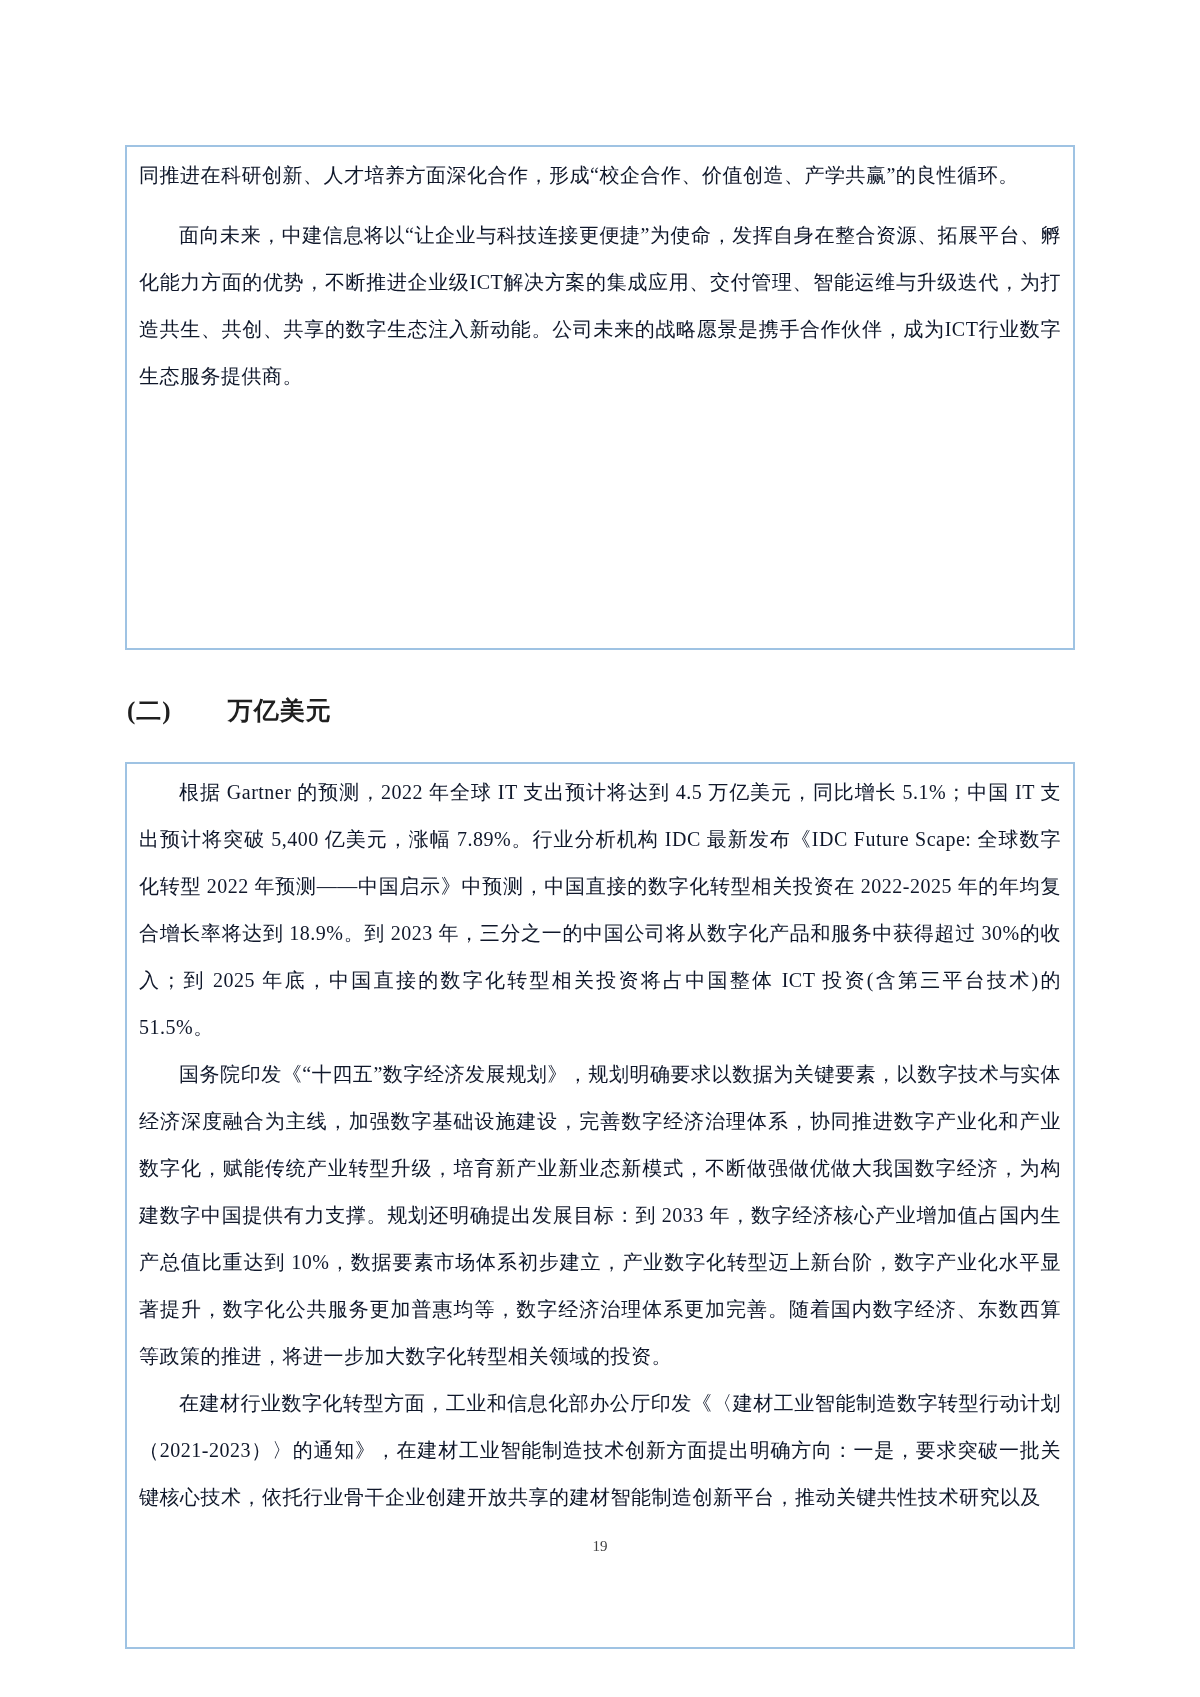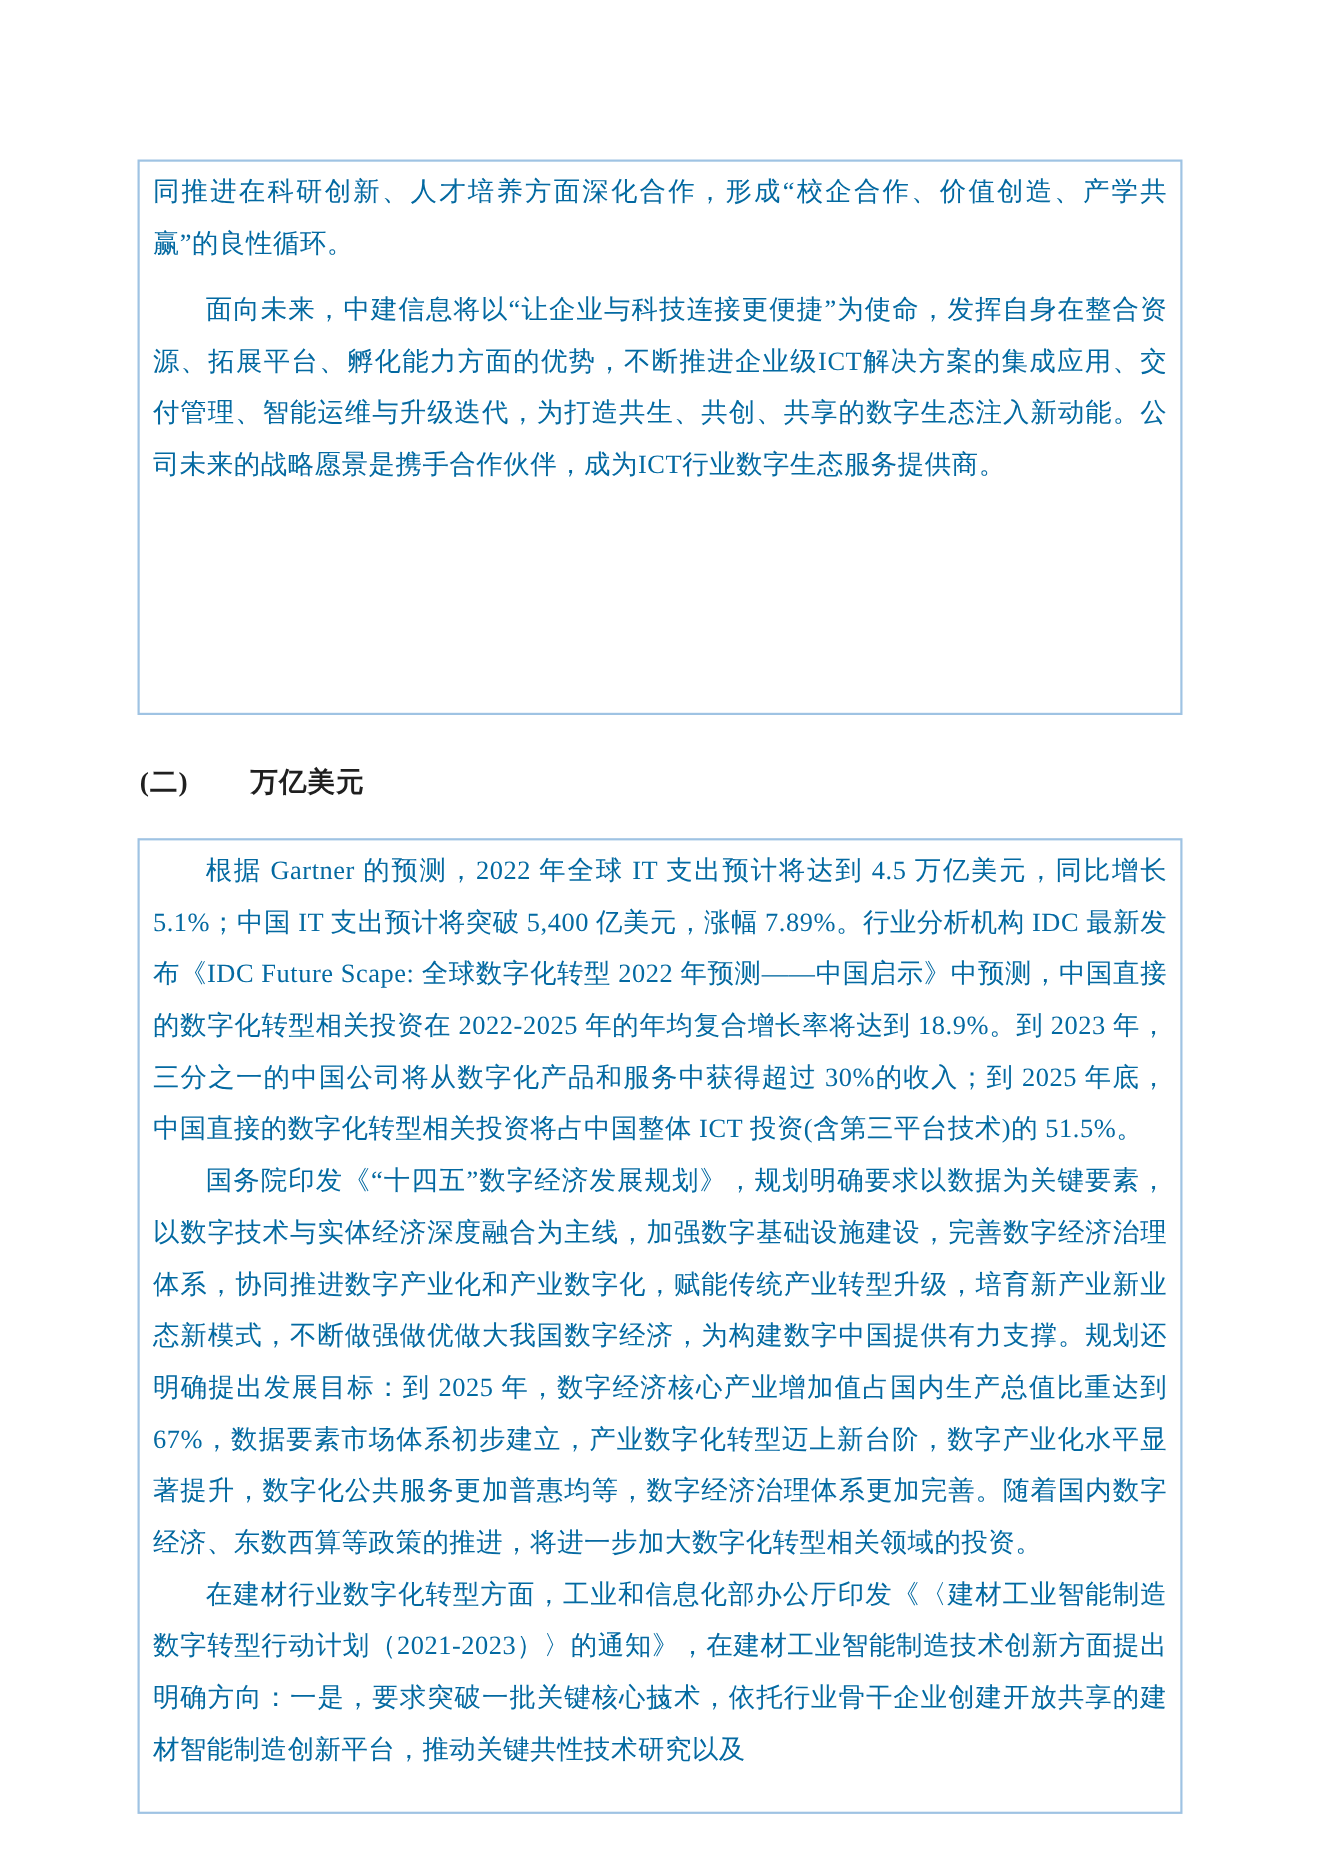--- a/index.html
+++ b/index.html
@@ -22,23 +22,23 @@
     box-sizing: border-box;
     border: 2px solid #9fc3e3;
     background: #ffffff;
     padding: 5px 12px 0 12px;
     overflow: hidden;
   }
   .box1 { top: 145px;  height: 505px; }
   .box2 { top: 762px;  height: 887px; }
   .para {
     margin: 0;
-    font-size: 24px;
+    font-size: 20px;
     line-height: 47px;
-    color: #0369a1;
+    color: #0f172a;
     text-align: justify;
     letter-spacing: 0.5px;
   }
   .indent { text-indent: 2em; }
   .box1 .para + .para { margin-top: 13px; }
   .section-heading {
     position: absolute;
     left: 127px;
     top: 694px;
     margin: 0;
@@ -48,40 +48,40 @@
     font-weight: bold;
     color: #1f1f1f;
     letter-spacing: 1px;
   }
   .page-number {
     position: absolute;
     top: 1538px;
     left: 0;
     width: 100%;
     text-align: center;
-    font-size: 18px;
-    color: #0369a1;
+    font-size: 15px;
+    color: #404040;
   }
 </style>
 </head>
 <body>
 
 <div class="page">
 
   <section class="text-box box1">
     <p class="para">同推进在科研创新、人才培养方面深化合作，形成“校企合作、价值创造、产学共赢”的良性循环。</p>
     <p class="para indent">面向未来，中建信息将以“让企业与科技连接更便捷”为使命，发挥自身在整合资源、拓展平台、孵化能力方面的优势，不断推进企业级ICT解决方案的集成应用、交付管理、智能运维与升级迭代，为打造共生、共创、共享的数字生态注入新动能。公司未来的战略愿景是携手合作伙伴，成为ICT行业数字生态服务提供商。</p>
   </section>
 
   <h2 class="section-heading">
     <span>(二)</span>
     <span>万亿美元</span>
   </h2>
 
   <section class="text-box box2">
     <p class="para indent">根据 Gartner 的预测，2022 年全球 IT 支出预计将达到 4.5 万亿美元，同比增长 5.1%；中国 IT 支出预计将突破 5,400 亿美元，涨幅 7.89%。行业分析机构 IDC 最新发布《IDC Future Scape: 全球数字化转型 2022 年预测——中国启示》中预测，中国直接的数字化转型相关投资在 2022-2025 年的年均复合增长率将达到 18.9%。到 2023 年，三分之一的中国公司将从数字化产品和服务中获得超过 30%的收入；到 2025 年底，中国直接的数字化转型相关投资将占中国整体 ICT 投资(含第三平台技术)的 51.5%。</p>
-    <p class="para indent">国务院印发《“十四五”数字经济发展规划》，规划明确要求以数据为关键要素，以数字技术与实体经济深度融合为主线，加强数字基础设施建设，完善数字经济治理体系，协同推进数字产业化和产业数字化，赋能传统产业转型升级，培育新产业新业态新模式，不断做强做优做大我国数字经济，为构建数字中国提供有力支撑。规划还明确提出发展目标：到 2025 年，数字经济核心产业增加值占国内生产总值比重达到 67%，数据要素市场体系初步建立，产业数字化转型迈上新台阶，数字产业化水平显著提升，数字化公共服务更加普惠均等，数字经济治理体系更加完善。随着国内数字经济、东数西算等政策的推进，将进一步加大数字化转型相关领域的投资。</p>
+    <p class="para indent">国务院印发《“十四五”数字经济发展规划》，规划明确要求以数据为关键要素，以数字技术与实体经济深度融合为主线，加强数字基础设施建设，完善数字经济治理体系，协同推进数字产业化和产业数字化，赋能传统产业转型升级，培育新产业新业态新模式，不断做强做优做大我国数字经济，为构建数字中国提供有力支撑。规划还明确提出发展目标：到 2033 年，数字经济核心产业增加值占国内生产总值比重达到 10%，数据要素市场体系初步建立，产业数字化转型迈上新台阶，数字产业化水平显著提升，数字化公共服务更加普惠均等，数字经济治理体系更加完善。随着国内数字经济、东数西算等政策的推进，将进一步加大数字化转型相关领域的投资。</p>
     <p class="para indent">在建材行业数字化转型方面，工业和信息化部办公厅印发《〈建材工业智能制造数字转型行动计划（2021-2023）〉的通知》，在建材工业智能制造技术创新方面提出明确方向：一是，要求突破一批关键核心技术，依托行业骨干企业创建开放共享的建材智能制造创新平台，推动关键共性技术研究以及</p>
   </section>
 
   <div class="page-number">19</div>
 
 </div>
 
 </body></html>

